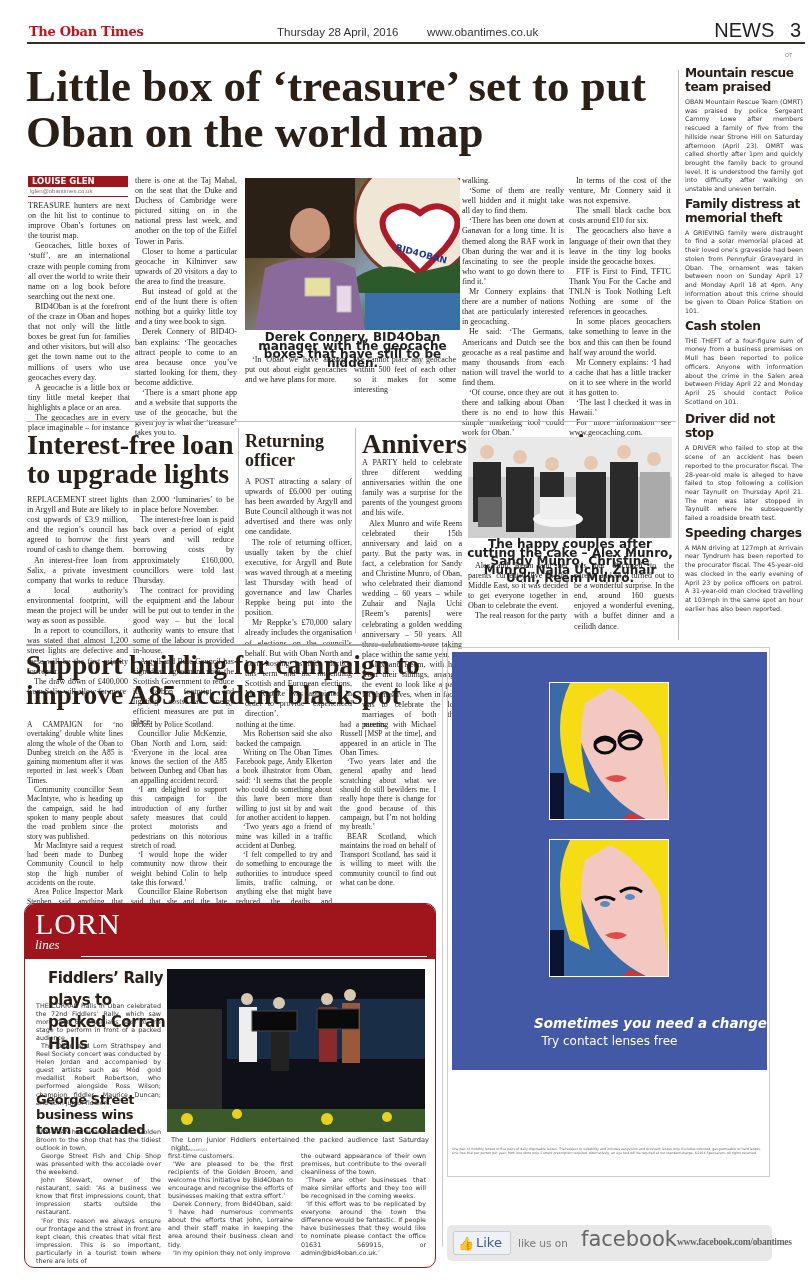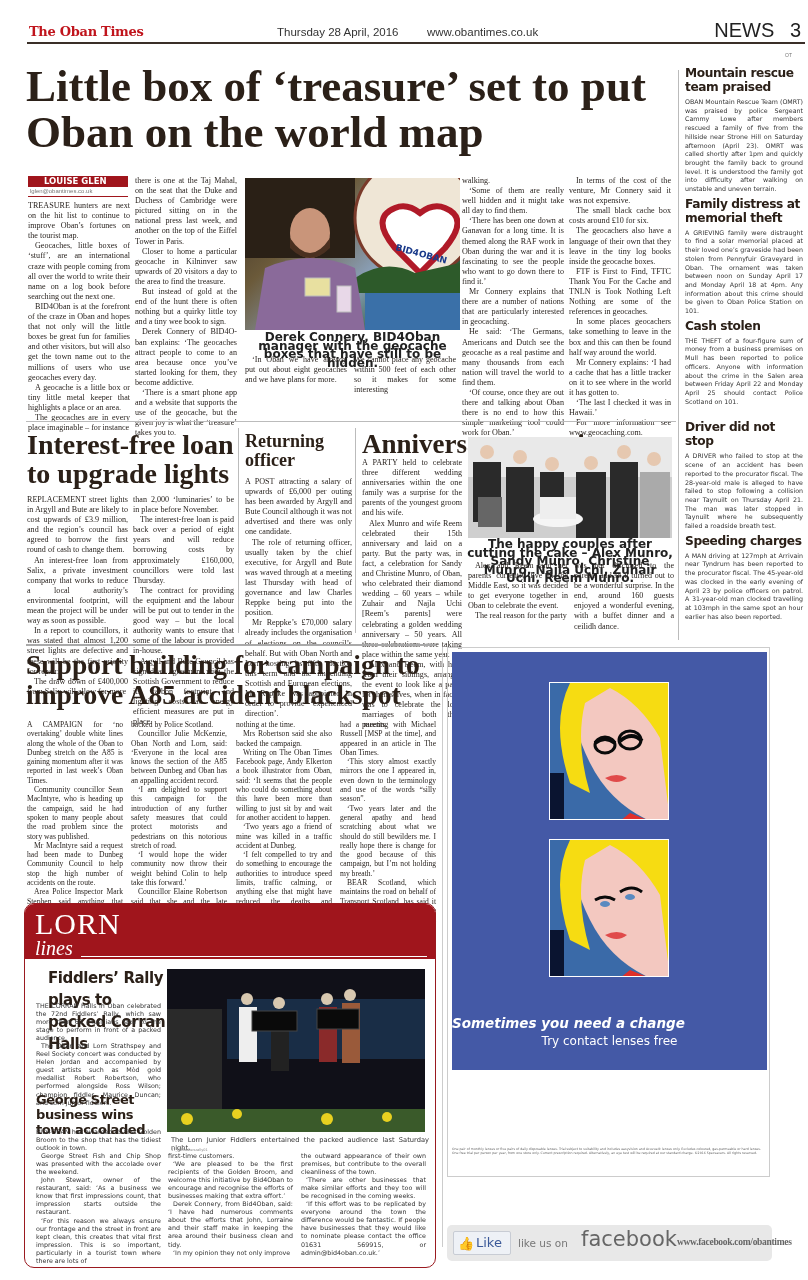--- a/index.html
+++ b/index.html
@@ -10,33 +10,33 @@
 .date{position:absolute;left:250px;top:4px;font-family:"Liberation Sans",sans-serif;font-size:11.5px;color:#333}
 .url{position:absolute;left:400px;top:4px;font-family:"Liberation Sans",sans-serif;font-size:11.5px;color:#333}
 .section{position:absolute;right:4px;top:-3px;font-family:"Liberation Sans",sans-serif;font-size:20px;color:#222;word-spacing:10px}
 .ot{left:785px;top:52px;font-family:"Liberation Sans",sans-serif;font-size:5px;color:#777}
 .headline{font-family:"Liberation Serif",serif;font-weight:bold;color:#2b2018;line-height:1.02}
 .h-main{left:26px;top:64px;width:650px;font-size:45px}
 .col{position:absolute;font-size:8.1px;line-height:10.1px;text-align:justify;color:#2a2420}
 .col p{text-indent:7px}
 .col p.noi{text-indent:0}
 .byline{left:28px;top:176px;width:100px}
-.byline .name{background:#a0151c;color:#fff;font-family:"DejaVu Sans",sans-serif;font-weight:bold;font-size:8.5px;padding:0 16px;height:11px;line-height:11px}
+.byline .name{background:#a0151c;color:#fff;font-family:"DejaVu Sans",sans-serif;font-weight:bold;font-size:8.5px;padding:0 4px;height:11px;line-height:11px}
 .byline .email{font-family:"Liberation Sans",sans-serif;font-size:6px;color:#777;border-bottom:1px solid #a0151c;padding:1px 2px 2px}
 .photo{background:#555;overflow:hidden}
 .caption{font-family:"DejaVu Sans",sans-serif;font-weight:bold;font-size:12px;line-height:8.6px;text-align:center;color:#222}
 .vrule{position:absolute;width:1px;background:#bbb}
 .hrule{position:absolute;height:2px;background:#aaa}
 .side-h{font-family:"DejaVu Sans",sans-serif;font-weight:bold;color:#2b2018;font-size:12.2px;line-height:14px;letter-spacing:-0.4px}
 .side-t{font-family:"DejaVu Sans",sans-serif;font-size:6.3px;line-height:8.7px;color:#333;text-align:justify}
 .h-sec{font-family:"Liberation Serif",serif;color:#2b2018;line-height:1.04}
 .lorn{left:24px;top:903px;width:412px;height:365px;border:1.5px solid #9a1a20;border-radius:10px;overflow:hidden}
 .lorn-head{height:55px;background:#a0151c;position:relative}
 .lorn-title{position:absolute;left:10px;top:3px;color:#fff;font-family:"Liberation Serif",serif;font-size:30px;letter-spacing:1px}
-.lorn-sub{position:absolute;left:10px;top:33px;color:#fff;font-family:"Liberation Serif",serif;font-style:italic;font-size:20px}
+.lorn-sub{position:absolute;left:10px;top:33px;color:#fff;font-family:"Liberation Serif",serif;font-style:italic;font-size:13px}
 .lorn-line{position:absolute;left:56px;right:8px;top:52px;height:1px;background:#fff}
 .sans-t{font-family:"DejaVu Sans",sans-serif;font-size:6.35px;line-height:8.05px;color:#333;text-align:justify}
 .sans-t p{text-indent:5px}
 .sans-t p.noi{text-indent:0}
 .ad{left:447px;top:647px;width:323px;height:530px;border:1px solid #ccc}
 .ad-blue{position:absolute;left:4px;top:4px;width:315px;height:418px;background:#4459a6}
 .popart{position:absolute;left:97px;background:#fff;border:1.5px solid #fff;overflow:hidden}
 .ad-foot{position:absolute;left:4px;top:422px;width:315px;height:75px;background:#f3f2f2;border-top:1px solid #ddd}
 .fb{left:447px;top:1225px;width:325px;height:36px;background:#e8e8e8;border-radius:5px}
 </style>
@@ -118,21 +118,21 @@
 <div class="hrule" style="left:26px;top:421px;width:650px;height:1px;background:#bbb"></div>
 
 <div class="vrule" style="left:678px;top:70px;height:570px"></div>
 <div class="abs" style="left:685px;top:66px;width:118px">
   <div class="side-h">Mountain rescue team praised</div>
   <div class="side-t" style="margin-top:4px">OBAN Mountain Rescue Team (OMRT) was praised by police Sergeant Cammy Lowe after members rescued a family of five from the hillside near Strone Hill on Saturday afternoon (April 23). OMRT was called shortly after 1pm and quickly brought the family back to ground level. It is understood the family got into difficulty after walking on unstable and uneven terrain.</div>
   <div class="side-h" style="margin-top:3px">Family distress at memorial theft</div>
   <div class="side-t" style="margin-top:4px">A GRIEVING family were distraught to find a solar memorial placed at their loved one’s graveside had been stolen from Pennyfuir Graveyard in Oban. The ornament was taken between noon on Sunday April 17 and Monday April 18 at 4pm. Any information about this crime should be given to Oban Police Station on 101.</div>
   <div class="side-h" style="margin-top:3px">Cash stolen</div>
   <div class="side-t" style="margin-top:4px">THE THEFT of a four-figure sum of money from a business premises on Mull has been reported to police officers. Anyone with information about the crime in the Salen area between Friday April 22 and Monday April 25 should contact Police Scotland on 101.</div>
-  <div class="side-h" style="margin-top:14px">Driver did not stop</div>
+  <div class="side-h" style="margin-top:6px">Driver did not stop</div>
   <div class="side-t" style="margin-top:4px">A DRIVER who failed to stop at the scene of an accident has been reported to the procurator fiscal. The 28-year-old male is alleged to have failed to stop following a collision near Taynuilt on Thursday April 21. The man was later stopped in Taynuilt where he subsequently failed a roadside breath test.</div>
   <div class="side-h" style="margin-top:3px">Speeding charges</div>
   <div class="side-t" style="margin-top:4px">A MAN driving at 127mph at Arrivain near Tyndrum has been reported to the procurator fiscal. The 45-year-old was clocked in the early evening of April 23 by police officers on patrol. A 31-year-old man clocked travelling at 103mph in the same spot an hour earlier has also been reported.</div>
 </div>
 
 <h2 class="abs h-sec" style="left:27px;top:430px;width:210px;font-size:28px">Interest-free loan to upgrade lights</h2>
 <div class="col" style="left:27px;top:495px;width:101px">
   <p class="noi">REPLACEMENT street lights in Argyll and Bute are likely to cost upwards of £3.9 million, and the region’s council has agreed to borrow the first round of cash to change them.</p>
     <p>An interest-free loan from Salix, a private investment company that works to reduce a local authority’s environmental footprint, will mean the project will be under way as soon as possible.</p>
     <p>In a report to councillors, it was stated that almost 1,200 street lights are defective and these will be the first priority for repair.</p>
@@ -215,21 +215,20 @@
 <div class="col" style="left:236px;top:720px;width:96px;font-size:7.6px;line-height:9.3px">
   <p class="noi">nothing at the time.</p>
     <p>Mrs Robertson said she also backed the campaign.</p>
     <p>Writing on The Oban Times Facebook page, Andy Elkerton a book illustrator from Oban, said: ‘It seems that the people who could do something about this have been more than willing to just sit by and wait for another accident to happen.</p>
     <p>‘Two years ago a friend of mine was killed in a traffic accident at Dunbeg.</p>
     <p>‘I felt compelled to try and do something to encourage the authorities to introduce speed limits, traffic calming, or anything else that might have reduced the deaths and accidents on this stretch of road.</p>
     <p>‘I wrote to councillors,</p>
 </div>
 <div class="col" style="left:340px;top:720px;width:96px;font-size:7.6px;line-height:9.3px">
   <p class="noi">had a meeting with Michael Russell [MSP at the time], and appeared in an article in The Oban Times.</p>
-    <p>‘This story almost exactly mirrors the one I appeared in, even down to the terminology and use of the words “silly season”.</p>
     <p>‘Two years later and the general apathy and head scratching about what we should do still bewilders me. I really hope there is change for the good because of this campaign, but I’m not holding my breath.’</p>
     <p>BEAR Scotland, which maintains the road on behalf of Transport Scotland, has said it is willing to meet with the community council to find out what can be done.</p>
 </div>
 
 <div class="abs lorn">
   <div class="lorn-head">
     <span class="lorn-title">LORN</span>
     <span class="lorn-sub">lines</span>
     <span class="lorn-line"></span>
   </div>
@@ -308,21 +307,21 @@
         <rect x="0" y="90" width="14" height="48" fill="#0a1430"></rect>
         <path d="M20 0 L120 0 L120 138 L100 138 Q60 120 40 80 Q20 40 20 0z" fill="#f3c8c0"></path>
         <path d="M20 0 Q0 40 20 100 L40 110 Q25 60 35 20 L60 5 Q90 20 110 55 L120 138 L120 0z" fill="#f6dc12"></path>
         <path d="M45 60 q10 -6 20 0 M70 52 q12 -8 22 0" stroke="#0a0a0a" stroke-width="3" fill="none"></path>
         <ellipse cx="55" cy="64" rx="5" ry="3" fill="#5a8ac0"></ellipse>
         <ellipse cx="80" cy="57" rx="5" ry="3" fill="#5a8ac0"></ellipse>
         <path d="M55 95 q12 -6 22 0 q-10 8 -22 0z" fill="#e04a4a"></path>
         <path d="M80 130 l20 8 l-30 0z" fill="#e0302a"></path>
       </svg>
     </div>
-    <div class="abs" style="left:0;top:363px;width:315px;text-align:left;color:#fff;font-family:'DejaVu Sans',sans-serif;font-weight:bold;font-style:italic;font-size:13.5px">Sometimes you need a change</div>
+    <div class="abs" style="left:0;top:363px;width:315px;text-align:right;color:#fff;font-family:'DejaVu Sans',sans-serif;font-weight:bold;font-style:italic;font-size:13.5px">Sometimes you need a change</div>
     <div class="abs" style="left:0;top:382px;width:315px;text-align:center;color:#fff;font-family:'DejaVu Sans',sans-serif;font-size:12px">Try contact lenses free</div>
   </div>
   <div class="abs" style="left:4px;top:499px;width:315px;font-family:'DejaVu Sans',sans-serif;font-size:3.2px;line-height:4px;color:#666">One pair of monthly lenses or five pairs of daily disposable lenses. Trial subject to suitability and includes easyvision and Acuvue® lenses only. Excludes coloured, gas-permeable or hard lenses. One free trial per person per year, from one store only. Current prescription required. Alternatively, an eye test will be required at our standard charge. ©2016 Specsavers. All rights reserved.</div>
 </div>
 
 <div class="abs fb">
   <div class="abs" style="left:6px;top:6px;width:58px;height:24px;background:#eef1f6;border:1px solid #c8ccd4;border-radius:2px">
     <span class="abs" style="left:4px;top:4px;font-size:13px;color:#3b5998">👍</span>
     <span class="abs" style="left:22px;top:3px;font-family:'DejaVu Sans',sans-serif;font-size:13px;color:#3b5998">Like</span>
   </div>

